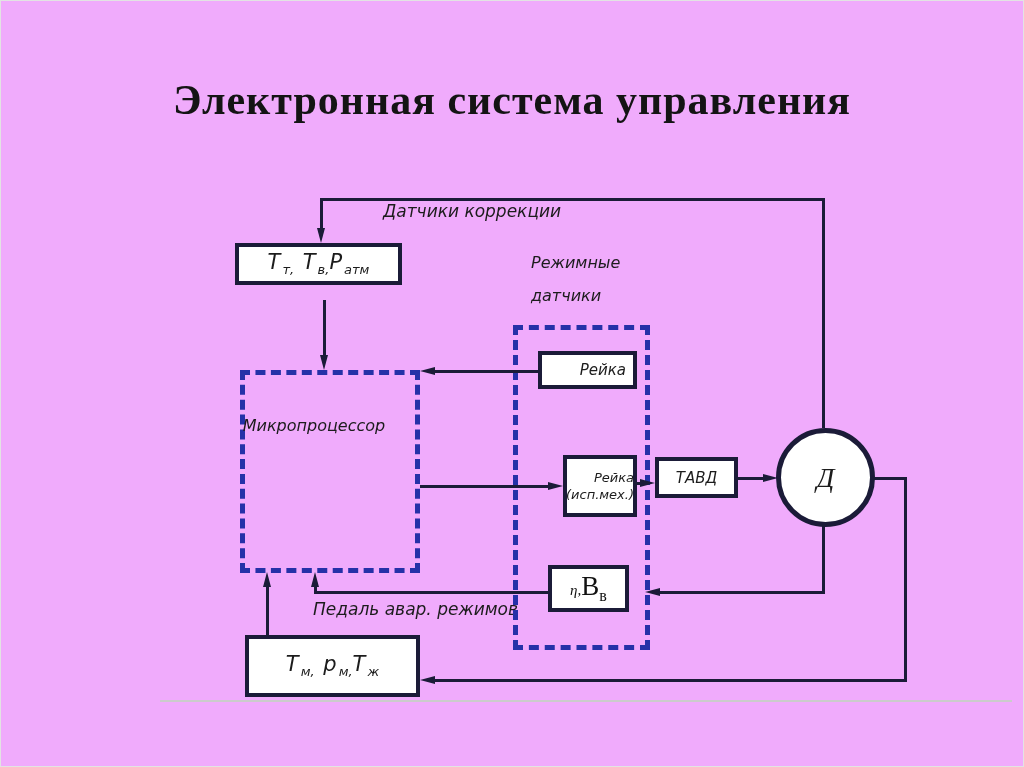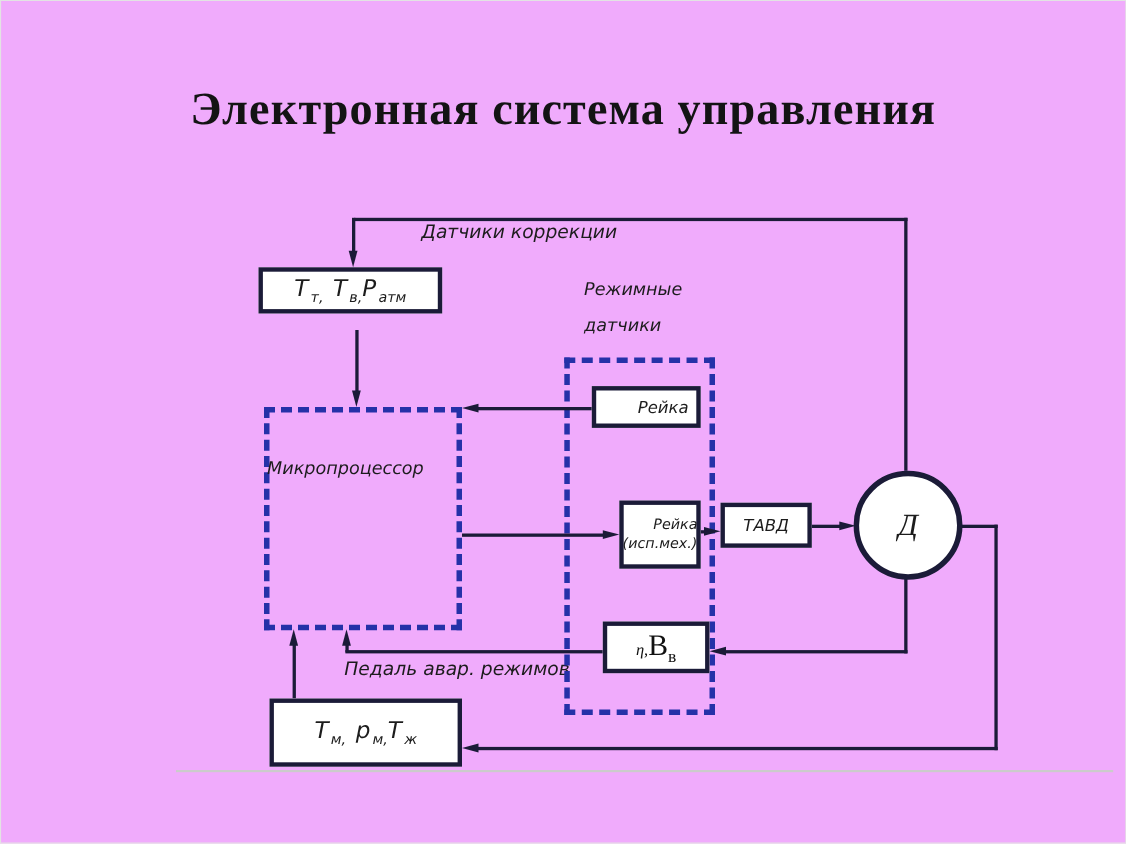--- a/index.html
+++ b/index.html
@@ -82,21 +82,21 @@
     <div class="racktext">
       <div>Рейка</div>
       <div>(исп.мех.)</div>
     </div>
   </div>
 
   <div class="box" style="left:655px;top:457px;width:83px;height:41px;">
     <span class="smalllbl">ТАВД</span>
   </div>
 
-  <div class="box" style="left:548px;top:565px;width:97px;height:47px;">
+  <div class="box" style="left:548px;top:565px;width:81px;height:47px;">
     <span class="vvtext"><span class="pre">η,</span><span>В</span><sub>в</sub></span>
   </div>
 
   <div class="circle" style="left:776px;top:428px;width:99px;height:99px;">
     <span class="dtext">Д</span>
   </div>
 
   <div class="box" style="left:245px;top:635px;width:175px;height:62px;">
     <span class="formula"><span>Т</span><sub>м,</sub> <span>р</span><sub>м,</sub><span>Т</span><sub>ж</sub></span>
   </div>

